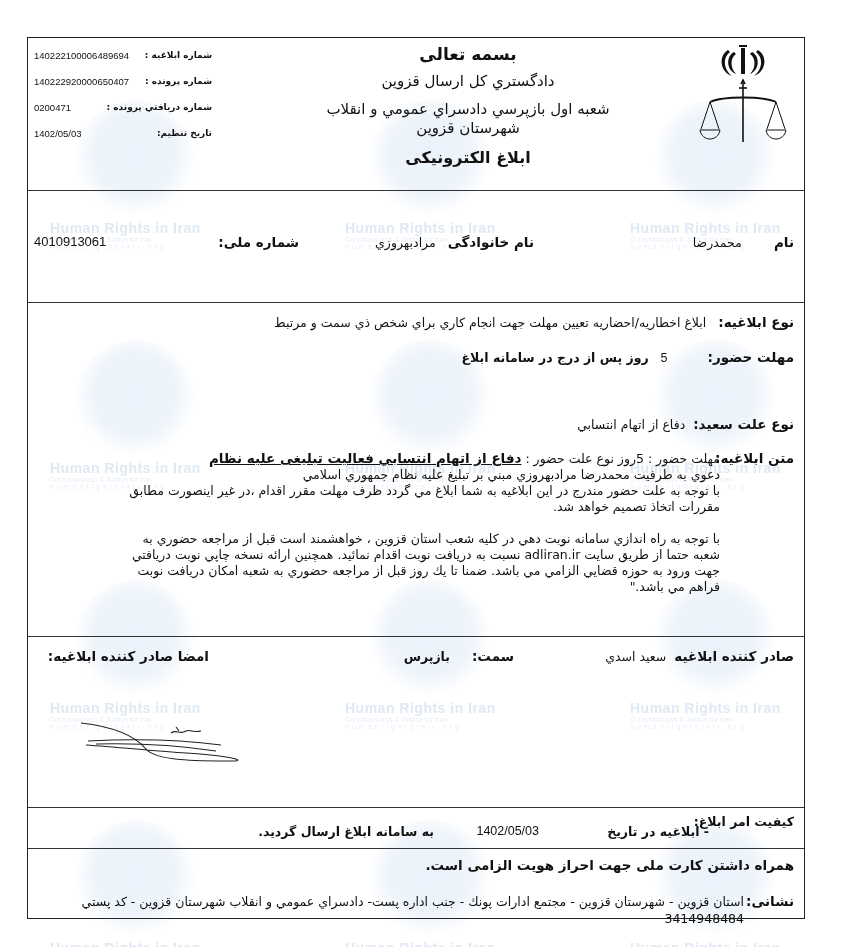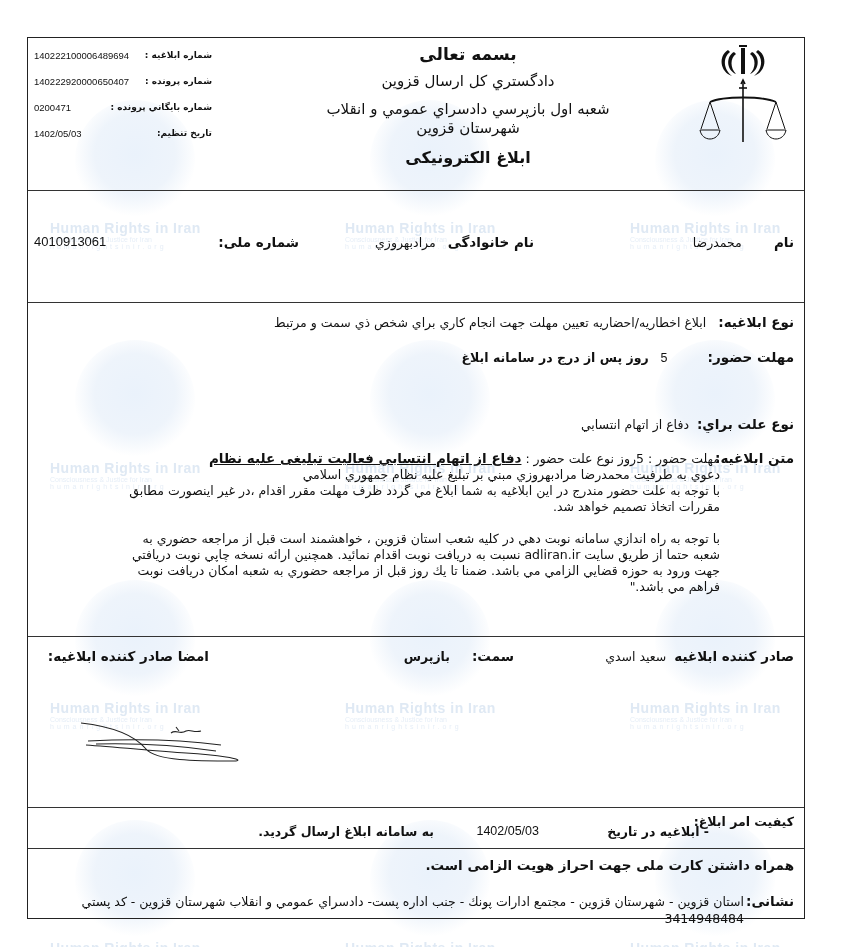--- a/index.html
+++ b/index.html
@@ -143,21 +143,21 @@
       <div class="meta-row">
         <span class="meta-val">140222100006489694</span>
         <span class="meta-lbl">شماره ابلاغيه :</span>
       </div>
       <div class="meta-row">
         <span class="meta-val">140222920000650407</span>
         <span class="meta-lbl">شماره پرونده :</span>
       </div>
       <div class="meta-row">
         <span class="meta-val">0200471</span>
-        <span class="meta-lbl" style="right:76px;">شماره بايگاني پرونده :</span>
+        <span class="meta-lbl" style="right:76px;">شماره دريافتي پرونده :</span>
       </div>
       <div class="meta-row">
         <span class="meta-val">1402/05/03</span>
         <span class="meta-lbl">تاريخ تنظيم:</span>
       </div>
     </div>
 
     <div class="title-block">
       <div class="t-bismillah">بسمه تعالی</div>
       <div class="t-court">دادگستري کل ارسال قزوين</div>
@@ -216,21 +216,21 @@
     <div class="line" style="top:11px;">
       <span class="lbl">نوع ابلاغيه:</span>
       <span style="margin-right:8px;text-align:right;">ابلاغ اخطاريه/احضاريه تعيين مهلت جهت انجام کاري براي شخص ذي سمت و مرتبط</span>
     </div>
     <div class="line" style="top:46px;">
       <span class="lbl">مهلت حضور:</span>
       <span style="margin-right:36px; font-family:'Liberation Sans',sans-serif;">5</span>
       <span class="b" style="margin-right:8px;">روز پس از درج در سامانه ابلاغ</span>
     </div>
     <div class="line" style="top:113px;">
-      <span class="lbl">نوع علت براي:</span>
+      <span class="lbl">نوع علت سعيد:</span>
       <span style="margin-right:4px;">دفاع از اتهام انتسابي</span>
     </div>
 
     <div class="line" style="top:147px;">
       <span class="lbl">متن ابلاغيه:</span>
     </div>
     <div class="body-text" style="top:147px;">
       <div>
         <span>مهلت حضور : 5روز نوع علت حضور :</span>
         <u>دفاع از اتهام انتسابي فعالیت تبلیغی علیه نظام</u>

